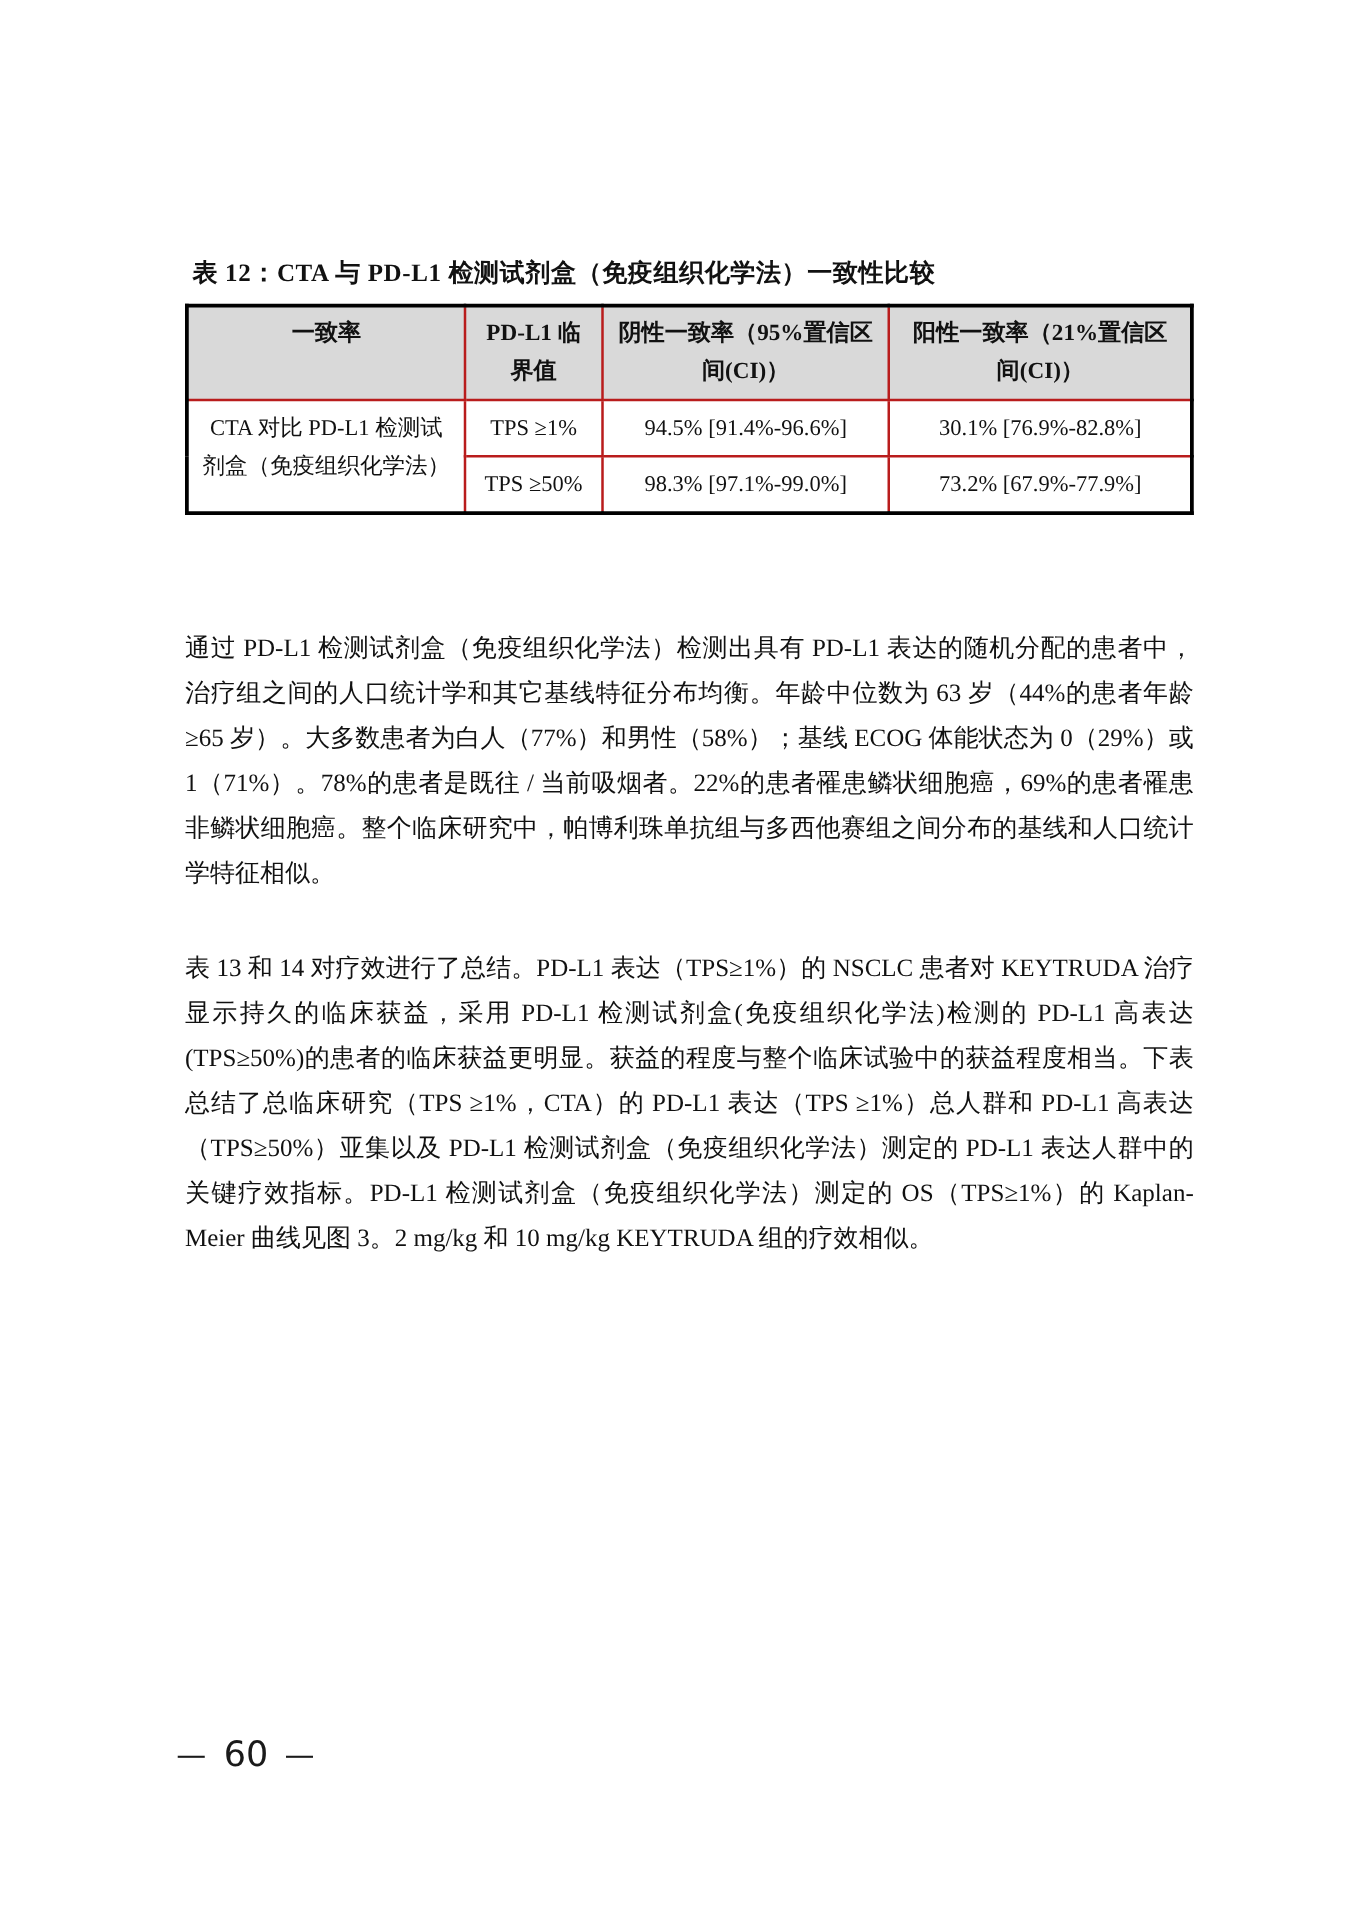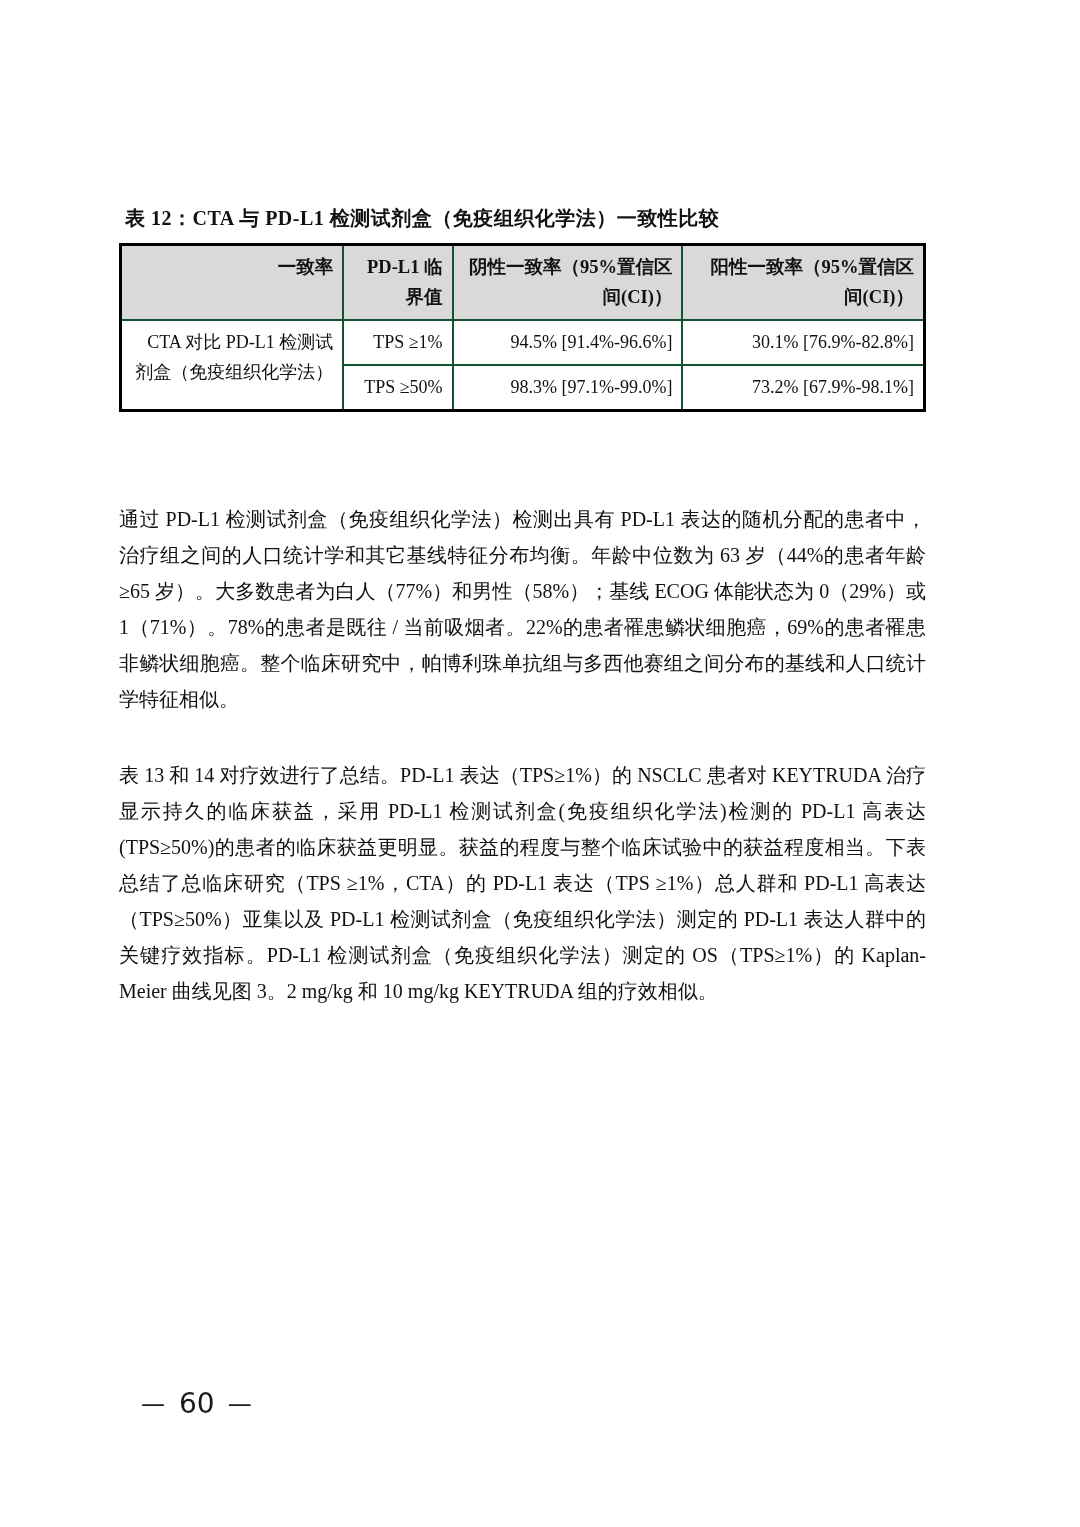--- a/index.html
+++ b/index.html
@@ -12,42 +12,42 @@
     color: #111111;
   }
   .page {
     position: absolute;
     inset: 0;
     background: #ffffff;
     overflow: hidden;
   }
   .content {
     position: absolute;
-    left: 119px;
+    left: 148px;
     top: 205px;
     width: 807px;
   }
   .table-title {
     font-weight: bold;
     font-size: 20px;
     letter-spacing: 0.5px;
     margin: 0 0 11px 6px;
     white-space: nowrap;
   }
   table.concordance {
     width: 100%;
     border-collapse: collapse;
     table-layout: fixed;
     border: 3px solid #000;
   }
   table.concordance th,
   table.concordance td {
-    border: 2px solid #14532d;
+    border: 2px solid #b91c1c;
     padding: 6px 9px 7px 9px;
-    text-align: right;
+    text-align: center;
     vertical-align: top;
     font-size: 18px;
     line-height: 30px;
   }
   table.concordance thead th {
     background: #d9d9d9;
     font-weight: bold;
     font-size: 18.5px;
   }
   td.row-label {
@@ -100,34 +100,34 @@
         <col style="width:27.7%">
         <col style="width:13.6%">
         <col style="width:28.6%">
         <col style="width:30.1%">
       </colgroup>
       <thead>
         <tr>
           <th>一致率</th>
           <th>PD-L1 临界值</th>
           <th>阴性一致率（95%置信区间(CI)）</th>
-          <th>阳性一致率（95%置信区间(CI)）</th>
+          <th>阳性一致率（21%置信区间(CI)）</th>
         </tr>
       </thead>
       <tbody>
         <tr>
           <td rowspan="2" class="row-label">CTA 对比 PD-L1 检测试剂盒（免疫组织化学法）</td>
           <td>TPS ≥1%</td>
           <td>94.5% [91.4%-96.6%]</td>
           <td>30.1% [76.9%-82.8%]</td>
         </tr>
         <tr>
           <td>TPS ≥50%</td>
           <td>98.3% [97.1%-99.0%]</td>
-          <td>73.2% [67.9%-98.1%]</td>
+          <td>73.2% [67.9%-77.9%]</td>
         </tr>
       </tbody>
     </table>
 
     <p class="para para-1">通过 PD-L1 检测试剂盒（免疫组织化学法）检测出具有 PD-L1 表达的随机分配的患者中，治疗组之间的人口统计学和其它基线特征分布均衡。年龄中位数为 63 岁（44%的患者年龄≥65 岁）。大多数患者为白人（77%）和男性（58%）；基线 ECOG 体能状态为 0（29%）或 1（71%）。78%的患者是既往 / 当前吸烟者。22%的患者罹患鳞状细胞癌，69%的患者罹患非鳞状细胞癌。整个临床研究中，帕博利珠单抗组与多西他赛组之间分布的基线和人口统计学特征相似。</p>
 
     <p class="para para-2">表 13 和 14 对疗效进行了总结。PD-L1 表达（TPS≥1%）的 NSCLC 患者对 KEYTRUDA 治疗显示持久的临床获益，采用 PD-L1 检测试剂盒(免疫组织化学法)检测的 PD-L1 高表达(TPS≥50%)的患者的临床获益更明显。获益的程度与整个临床试验中的获益程度相当。下表总结了总临床研究（TPS ≥1%，CTA）的 PD-L1 表达（TPS ≥1%）总人群和 PD-L1 高表达（TPS≥50%）亚集以及 PD-L1 检测试剂盒（免疫组织化学法）测定的 PD-L1 表达人群中的关键疗效指标。PD-L1 检测试剂盒（免疫组织化学法）测定的 OS（TPS≥1%）的 Kaplan-Meier 曲线见图 3。2 mg/kg 和 10 mg/kg KEYTRUDA 组的疗效相似。</p>
 
   </div>
 

